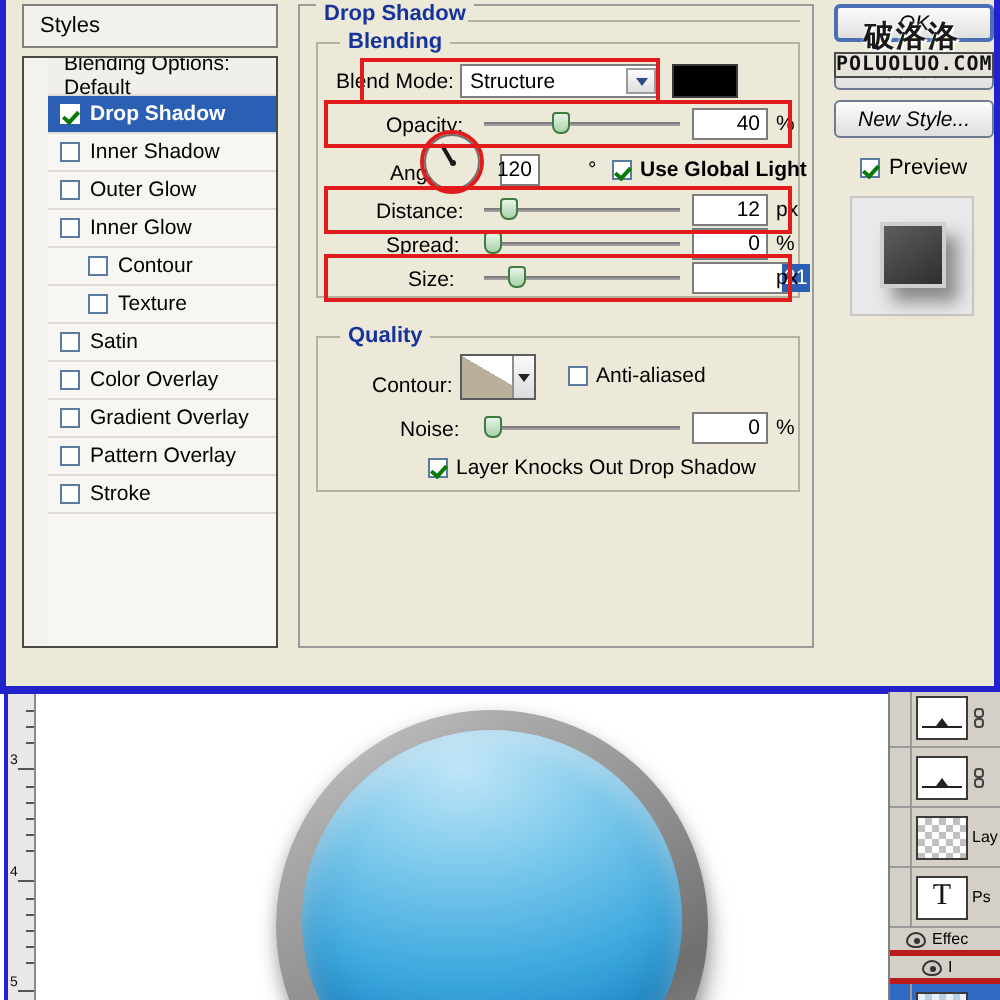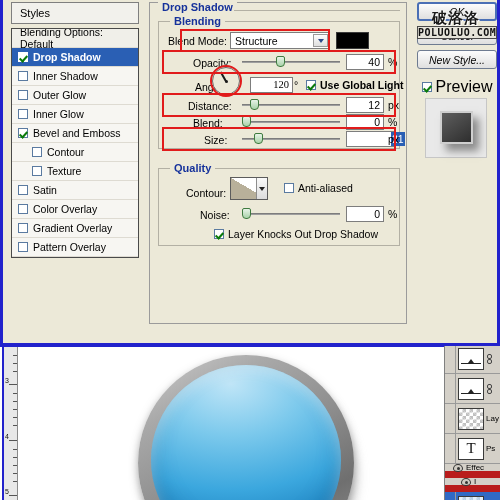--- a/index.html
+++ b/index.html
@@ -123,21 +123,21 @@
   .lp-link i {
     display: block; width: 5px; height: 5px; border: 1px solid #444;
     border-radius: 2px;
   }
   .lp-label {
     font-size: 8px; color: #000; white-space: nowrap; overflow: hidden;
   }
   .lp-sub {
     display: flex; align-items: center; gap: 3px;
     height: 14px; font-size: 8px; padding-left: 8px;
-    border-bottom: 7px solid #b91c1c;
+    border-bottom: 3px solid #b91c1c;
   }
   .lp-sub.deeper { padding-left: 16px; }
   .eye {
     width: 10px; height: 8px; flex: 0 0 auto;
     border: 1px solid #333; border-radius: 50% 50% 50% 50%/60% 60% 40% 40%;
     position: relative; background: #cfcbc3;
   }
   .eye::after {
     content: ""; position: absolute; left: 3px; top: 2px;
     width: 3px; height: 3px; border-radius: 50%; background: #333;
@@ -154,23 +154,24 @@
   
   .styles-col {
     position: absolute; left: 8px; top: 2px; width: 128px; height: 322px;
   }
   .styles-title {
     height: 22px; background: #f2f1ec; border: 1px solid #7f7f7f;
     display: flex; align-items: center; padding-left: 8px;
     font-size: 11px; color: #000;
   }
   .styles-list {
-    position: absolute; top: 26px; left: 0; width: 128px; height: 230px;
+    position: absolute; top: 26px; left: 0; width: 128px; height: 296px;
     background: #f4f3ef; border: 1px solid #4a4a4a;
     overflow: hidden;
+    padding-left: 12px;
   }
   .style-row {
     height: 19px; display: flex; align-items: center; gap: 5px;
     padding-left: 6px; font-size: 10.5px; color: #000;
     border-bottom: 1px solid #dedbd2; background: #f7f6f2;
   }
   .style-row.header {
     background: #f0efe9; font-size: 10.5px; padding-left: 8px;
   }
   .style-row.active { background: #2a5fb4; color: #ffffff; font-weight: bold; }
@@ -296,21 +297,21 @@
     text-shadow: 0 0 2px #fff, 1px 1px 0 #fff;
   }
   .wm-en {
     position: absolute; left: 2px; top: 24px; width: 80px;
     text-align: center; font-size: 10px; font-weight: bold; color: #111;
     font-family: "DejaVu Sans Mono", monospace; letter-spacing: 0.5px;
     background: #e6e4da; border: 1px solid #4a4a4a;
   }
   .preview-row {
     display: flex; align-items: center; gap: 4px; justify-content: center;
-    font-size: 16px; margin-top: 6px;
+    font-size: 11px; margin-top: 6px;
   }
   .prev-thumb {
     width: 62px; height: 60px; margin: 6px auto 0; background: #e9e9e9;
     border: 1px solid #c6c6c6; position: relative;
   }
   .prev-thumb .sq {
     position: absolute; left: 14px; top: 12px; width: 33px; height: 33px;
     background: linear-gradient(145deg, #5e5e5e, #2e2e2e);
     border: 2px solid #cfcfcf;
     box-shadow: 6px 7px 8px rgba(60,60,60,0.55);
@@ -416,24 +417,20 @@
         <div class="style-row">
           <span class="cbx"></span>
           <span>Outer Glow</span>
         </div>
 
         <div class="style-row">
           <span class="cbx"></span>
           <span>Inner Glow</span>
         </div>
 
-        <div class="style-row">
-          <span class="cbx on"></span>
-          <span>Bevel and Emboss</span>
-        </div>
 
         <div class="style-row indent">
           <span class="cbx"></span>
           <span>Contour</span>
         </div>
 
         <div class="style-row indent">
           <span class="cbx"></span>
           <span>Texture</span>
         </div>
@@ -492,38 +489,38 @@
       <div class="field right" style="position:absolute; left:196px; top:51px; width:38px;">
         <span>40</span>
       </div>
       <div class="lbl" style="position:absolute; left:238px; top:53px;">%</div>
 
       <div class="lbl" style="position:absolute; left:45px; top:78px;">Angle:</div>
       <div class="angle-dial" style="left:62px; top:64px;">
         <div class="needle"></div>
         <div class="hub"></div>
       </div>
-      <div class="field right" style="position:absolute; left:100px; top:74px; width:43px;font-family:Liberation Serif, serif;">
+      <div class="field right" style="position:absolute; left:100px; top:74px; width:20px;">
         <span>120</span>
       </div>
       <div class="lbl" style="position:absolute; left:144px; top:76px;">°</div>
       <span class="cbx on" style="position:absolute; left:156px; top:77px;"></span>
       <div class="lbl" style="position:absolute; left:170px; top:76px;font-weight:bold;">Use Global Light</div>
 
       <div class="lbl" style="position:absolute; left:38px; top:97px;">Distance:</div>
       <div class="slider" style="left:92px; top:96px; width:98px;">
         <div class="track"></div>
         <div class="knob" style="left:8px;"></div>
       </div>
       <div class="field right" style="position:absolute; left:196px; top:94px; width:38px;">
         <span>12</span>
       </div>
       <div class="lbl" style="position:absolute; left:238px; top:96px;">px</div>
 
-      <div class="lbl" style="position:absolute; left:43px; top:114px;">Blend:</div>
+      <div class="lbl" style="position:absolute; left:43px; top:114px;">Spread:</div>
       <div class="slider" style="left:92px; top:113px; width:98px;">
         <div class="track"></div>
         <div class="knob" style="left:0px;"></div>
       </div>
       <div class="field right" style="position:absolute; left:196px; top:111px; width:38px;">
         <span>0</span>
       </div>
       <div class="lbl" style="position:absolute; left:238px; top:113px;">%</div>
 
       <div class="lbl" style="position:absolute; left:54px; top:131px;">Size:</div>

